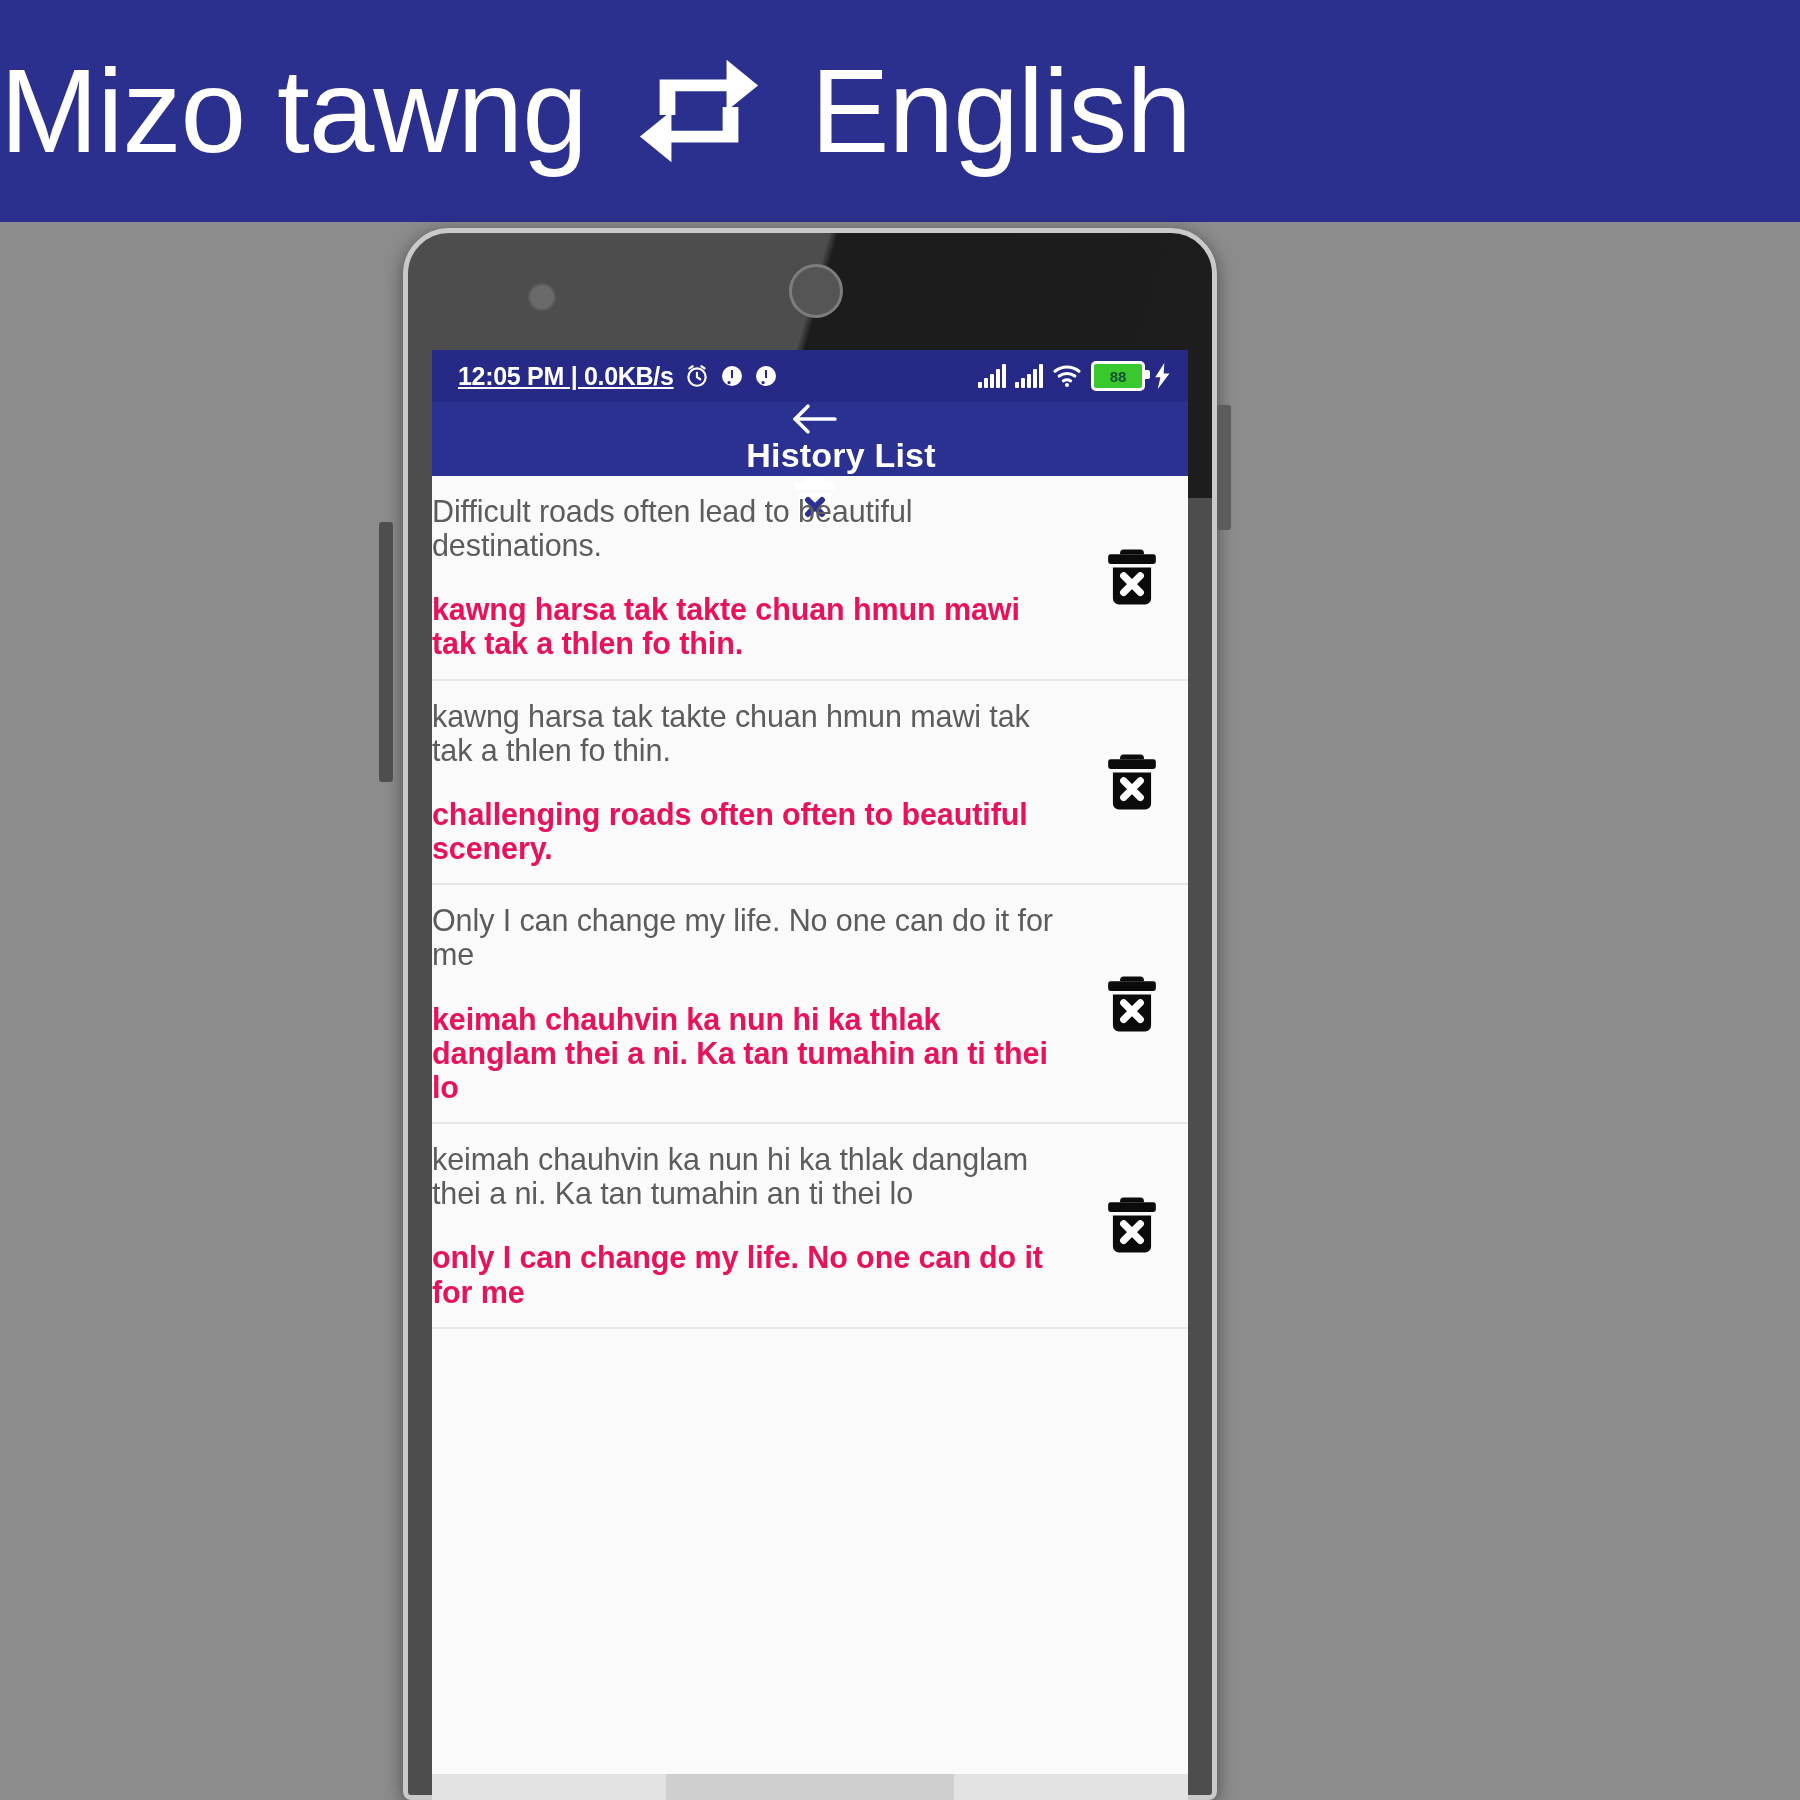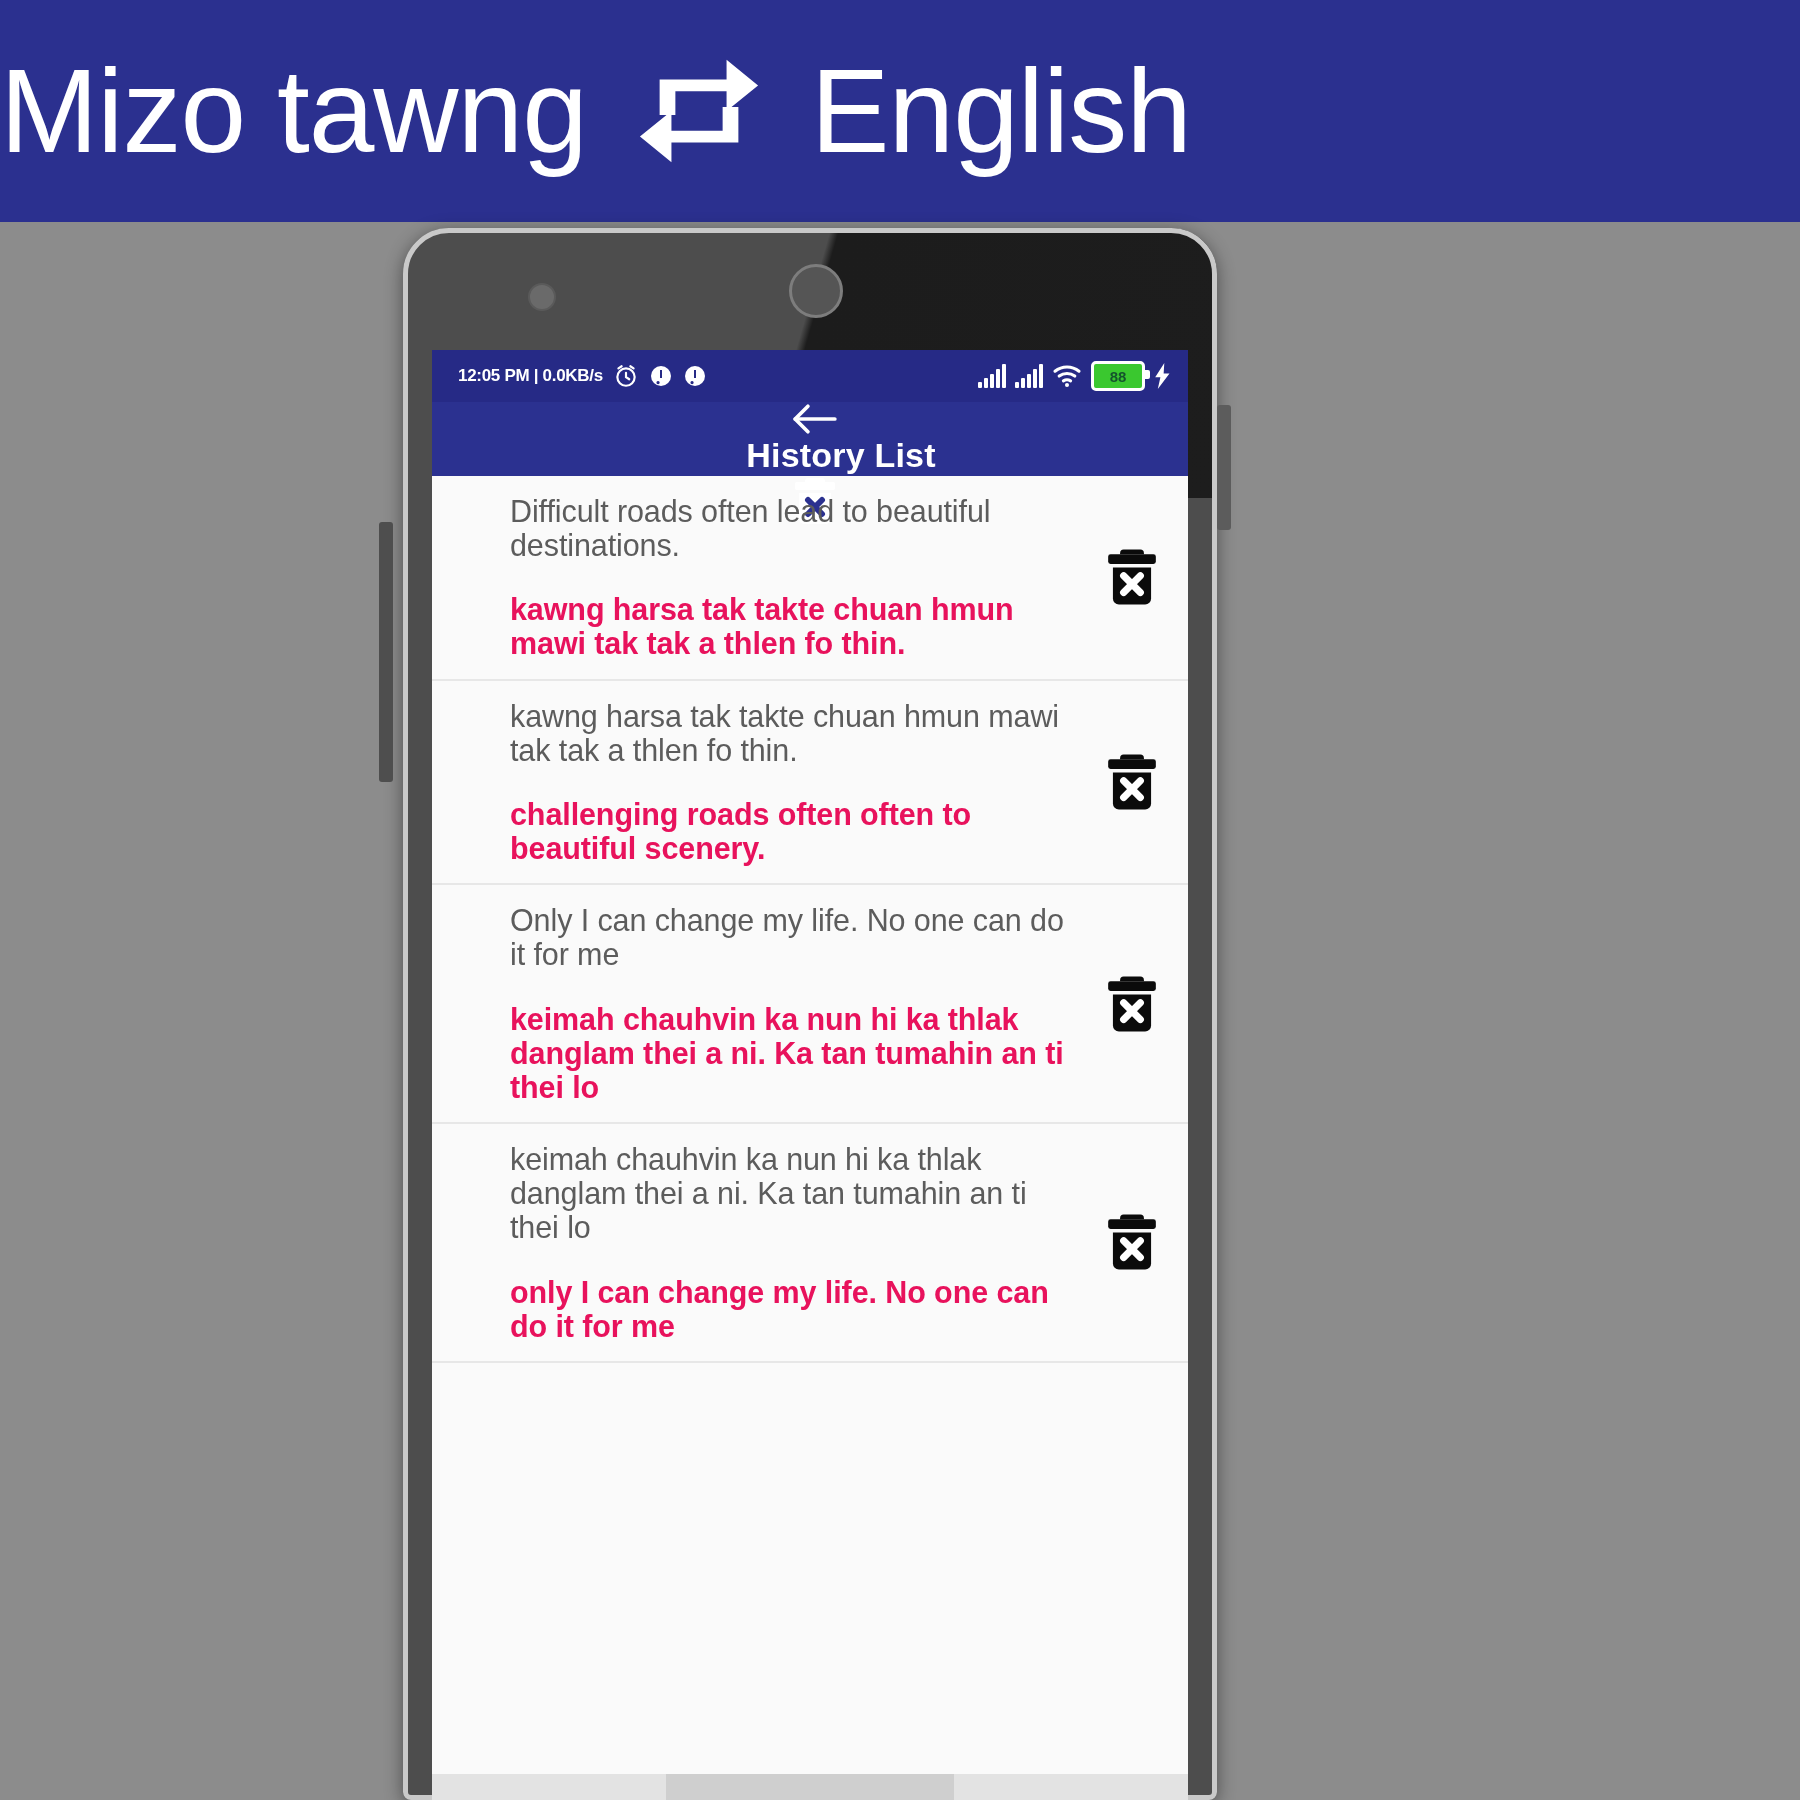--- a/index.html
+++ b/index.html
@@ -154,24 +154,25 @@
     box-sizing: border-box;
   }
   .status-left {
     display: flex;
     align-items: center;
     gap: 10px;
     flex: 1;
   }
   .status-clock {
     color: #ffffff;
-    font-size: 17px;
+    font-size: 25px;
     font-weight: 700;
     letter-spacing: -0.3px;
     white-space: nowrap;
+    text-decoration: underline;
   }
   .status-right {
     display: flex;
     align-items: center;
     gap: 9px;
   }
   .sig {
     display: flex;
     align-items: flex-end;
     gap: 2px;
@@ -255,21 +256,20 @@
   }
   .history-row {
     display: flex;
     align-items: center;
     padding: 18px 8px 18px 0;
     border-bottom: 2px solid #e7e7e7;
     box-sizing: border-box;
   }
   .row-texts {
     flex: 1;
-    padding-left: 78px;
     padding-right: 14px;
     box-sizing: border-box;
   }
   .src-text {
     color: #5c5c5c;
     font-size: 30.5px;
     line-height: 1.12;
     margin: 0 0 30px 0;
     letter-spacing: -0.1px;
   }

